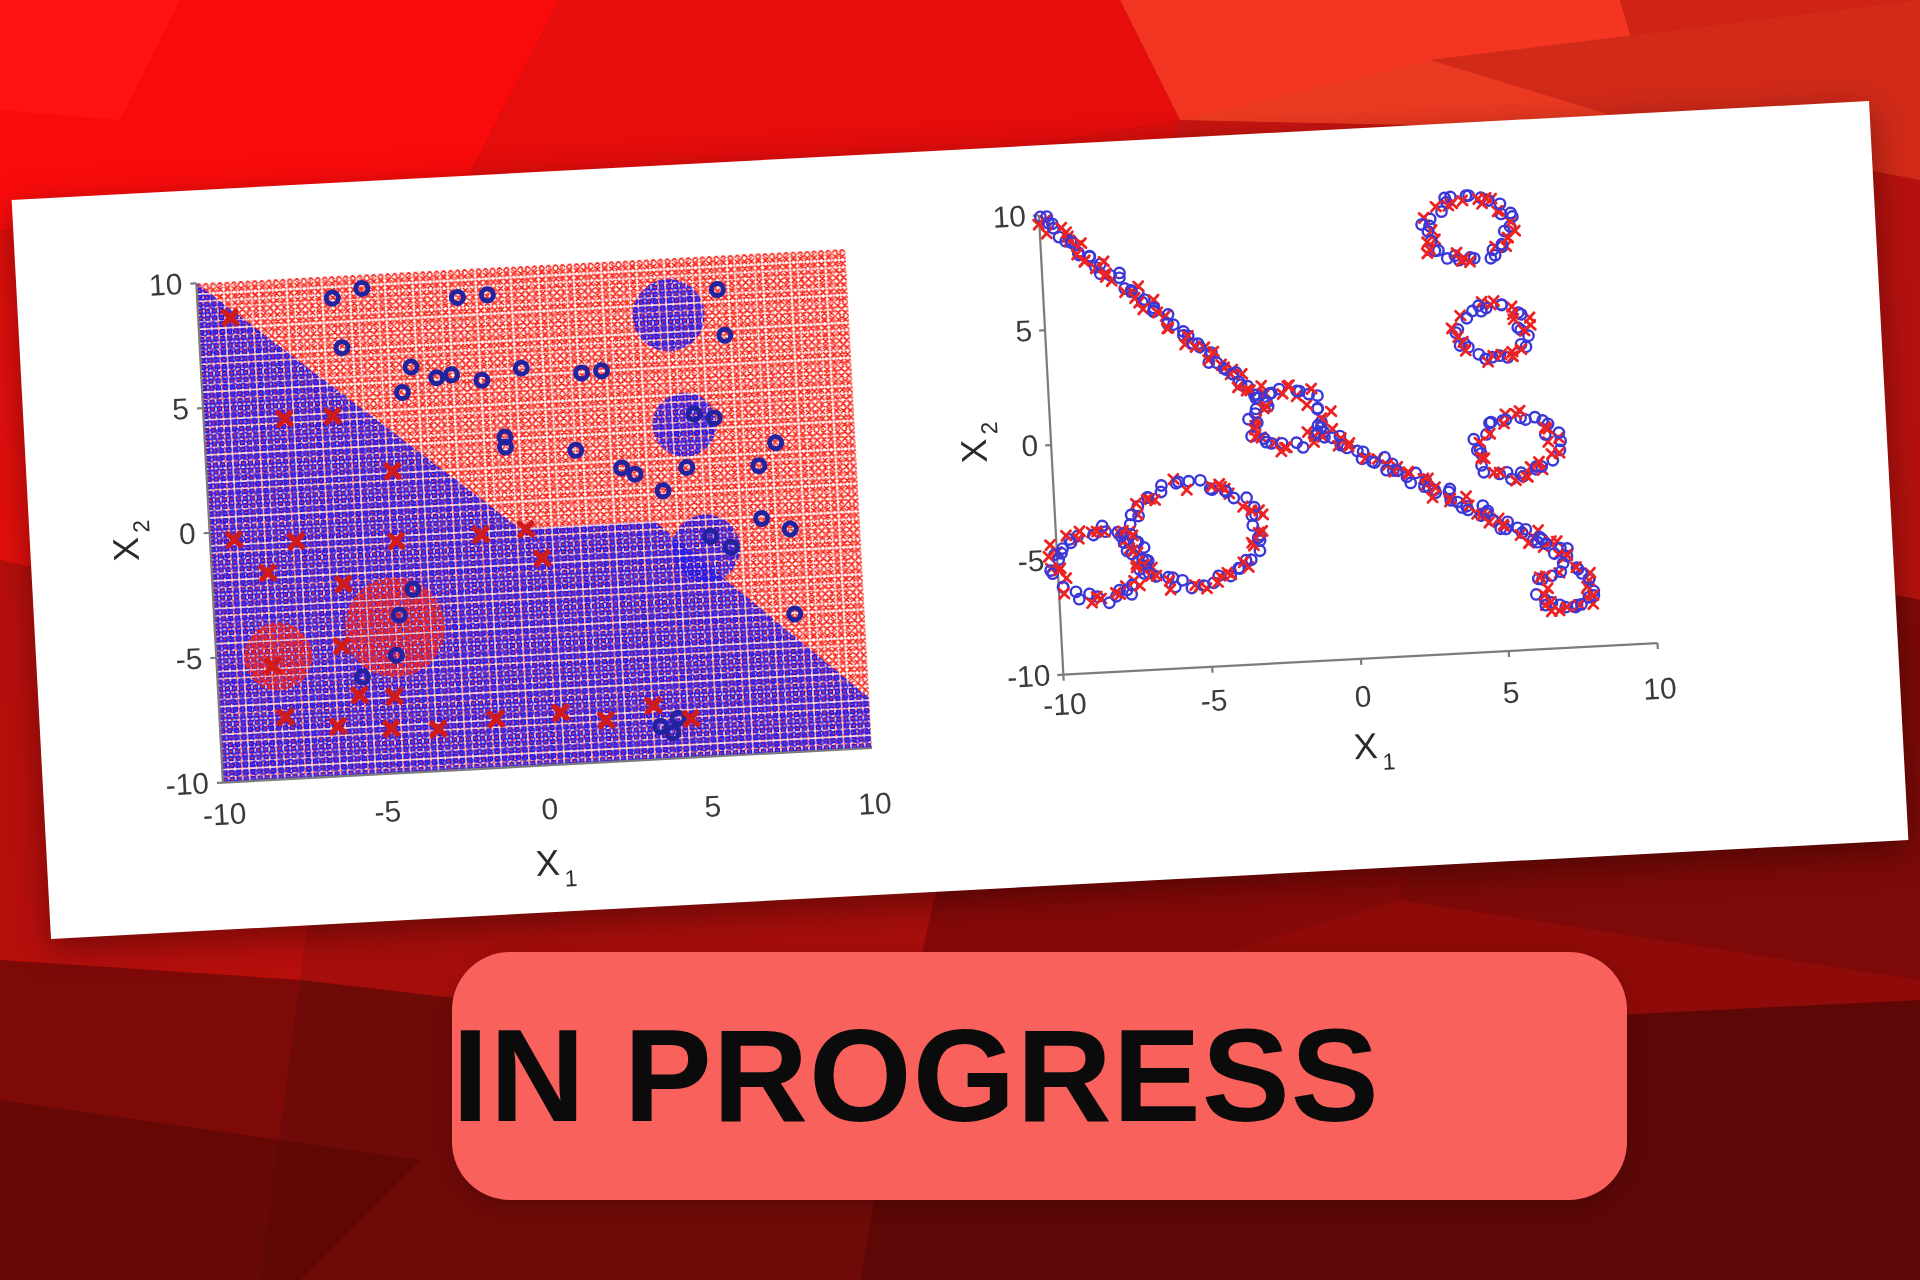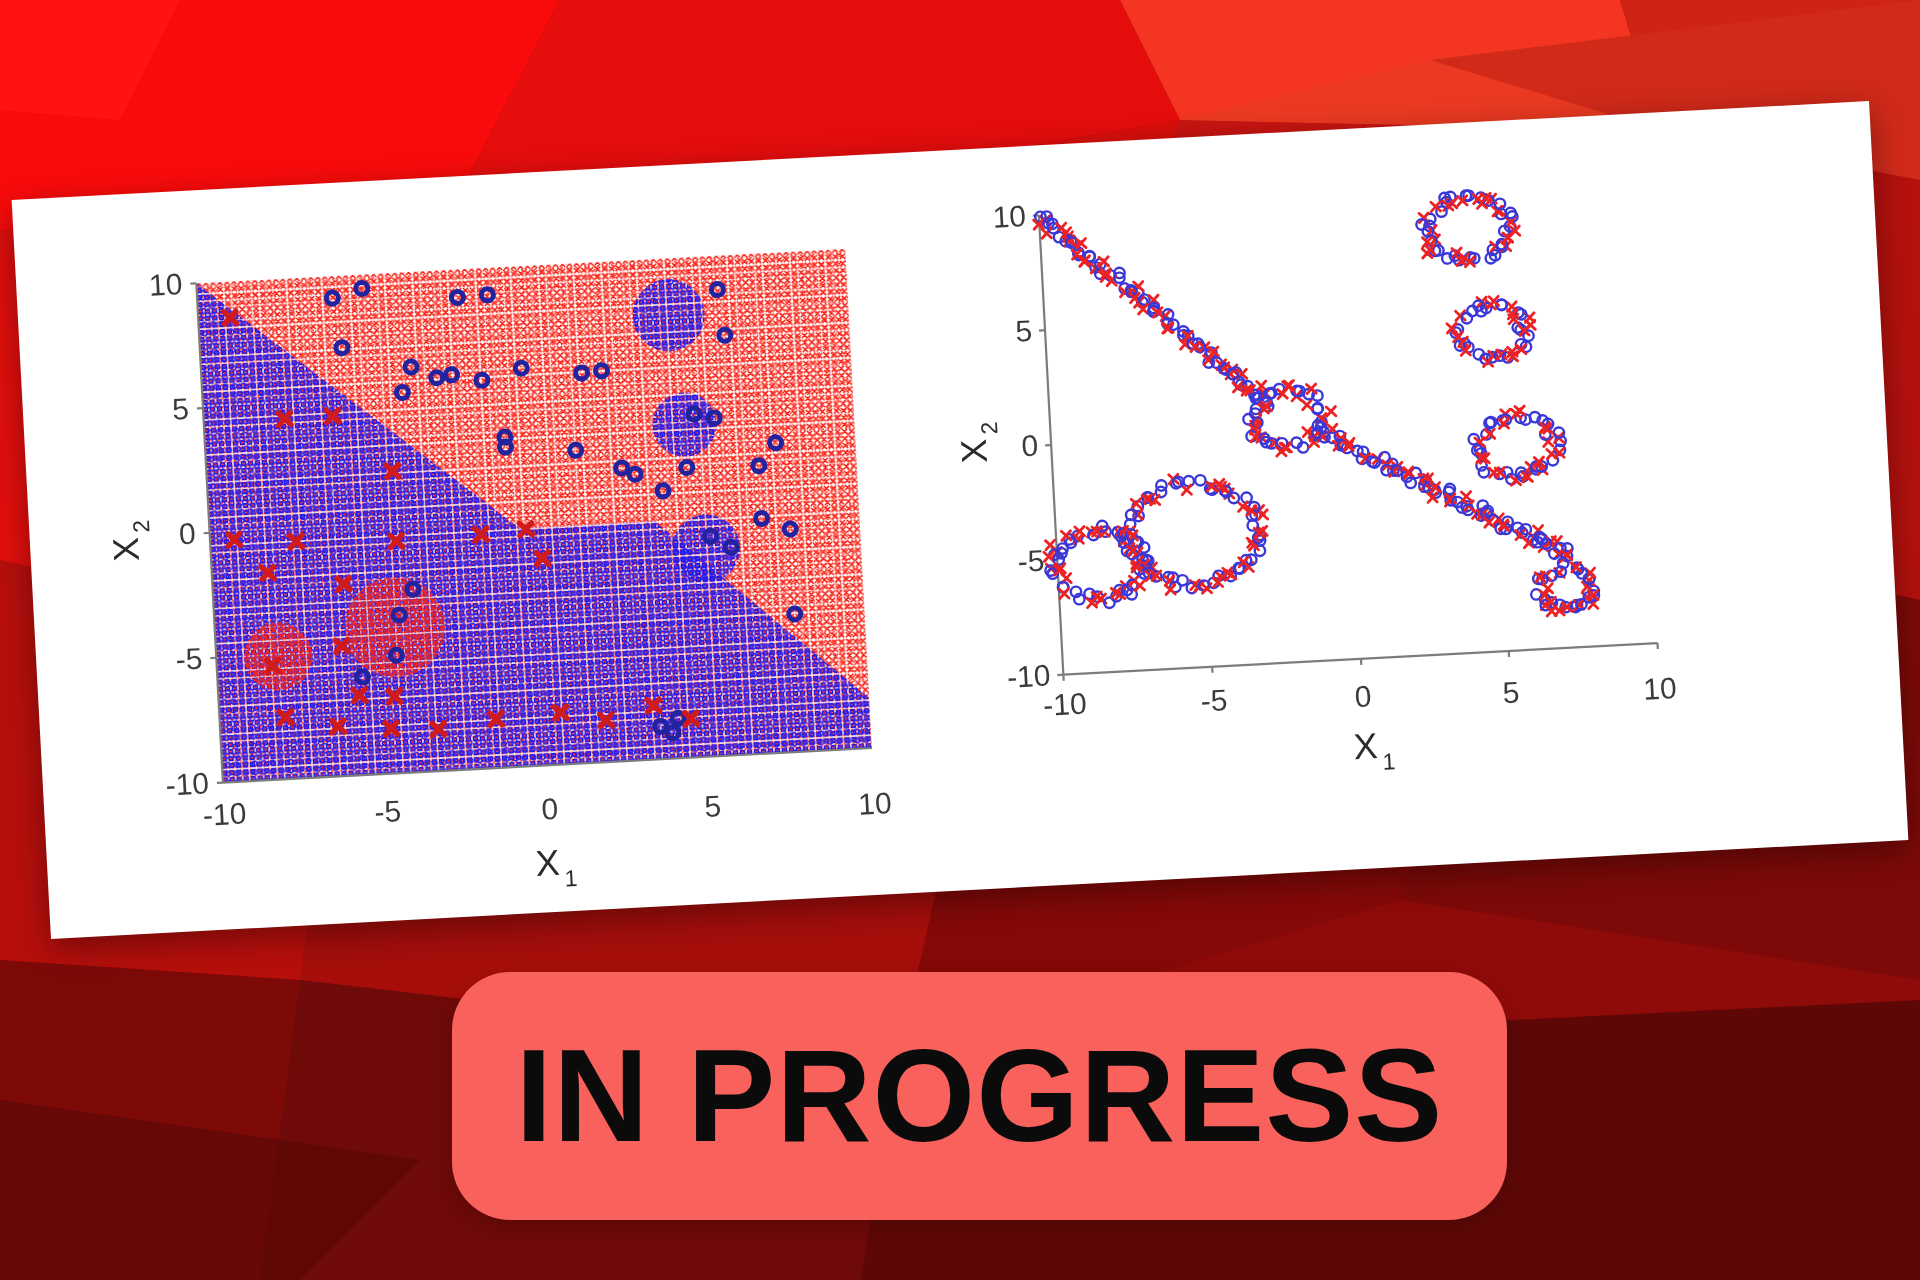--- a/index.html
+++ b/index.html
@@ -29,25 +29,25 @@
   .plot{position:absolute;}
   .plot svg{display:block;overflow:visible;}
   .tick-label{font-family:"Liberation Sans",sans-serif;fill:#3b3b3b;font-size:30px;}
   .axis-title{font-family:"Liberation Sans",sans-serif;fill:#2b2b2b;font-size:36px;}
   .axis-sub{font-family:"Liberation Sans",sans-serif;fill:#2b2b2b;font-size:23px;}
   .axline{stroke:#7c7c7c;stroke-width:2.2;fill:none;}
 
   
   .badge{
     position:absolute;
-    left:452px;top:972px;
-    width:1055px;height:248px;
+    left:452px;top:952px;
+    width:1175px;height:248px;
     background:#f9615c;
     border-radius:58px;
-    display:flex;align-items:center;justify-content:center;
+    display:flex;align-items:center;justify-content:flex-start;
     box-shadow:0 6px 18px rgba(0,0,0,.18);
   }
   .badge-text{
     font-family:"Liberation Sans",sans-serif;
     font-weight:bold;
     font-size:132px;
     letter-spacing:1px;
     color:#0b0b0b;
     line-height:1;
     white-space:nowrap;

